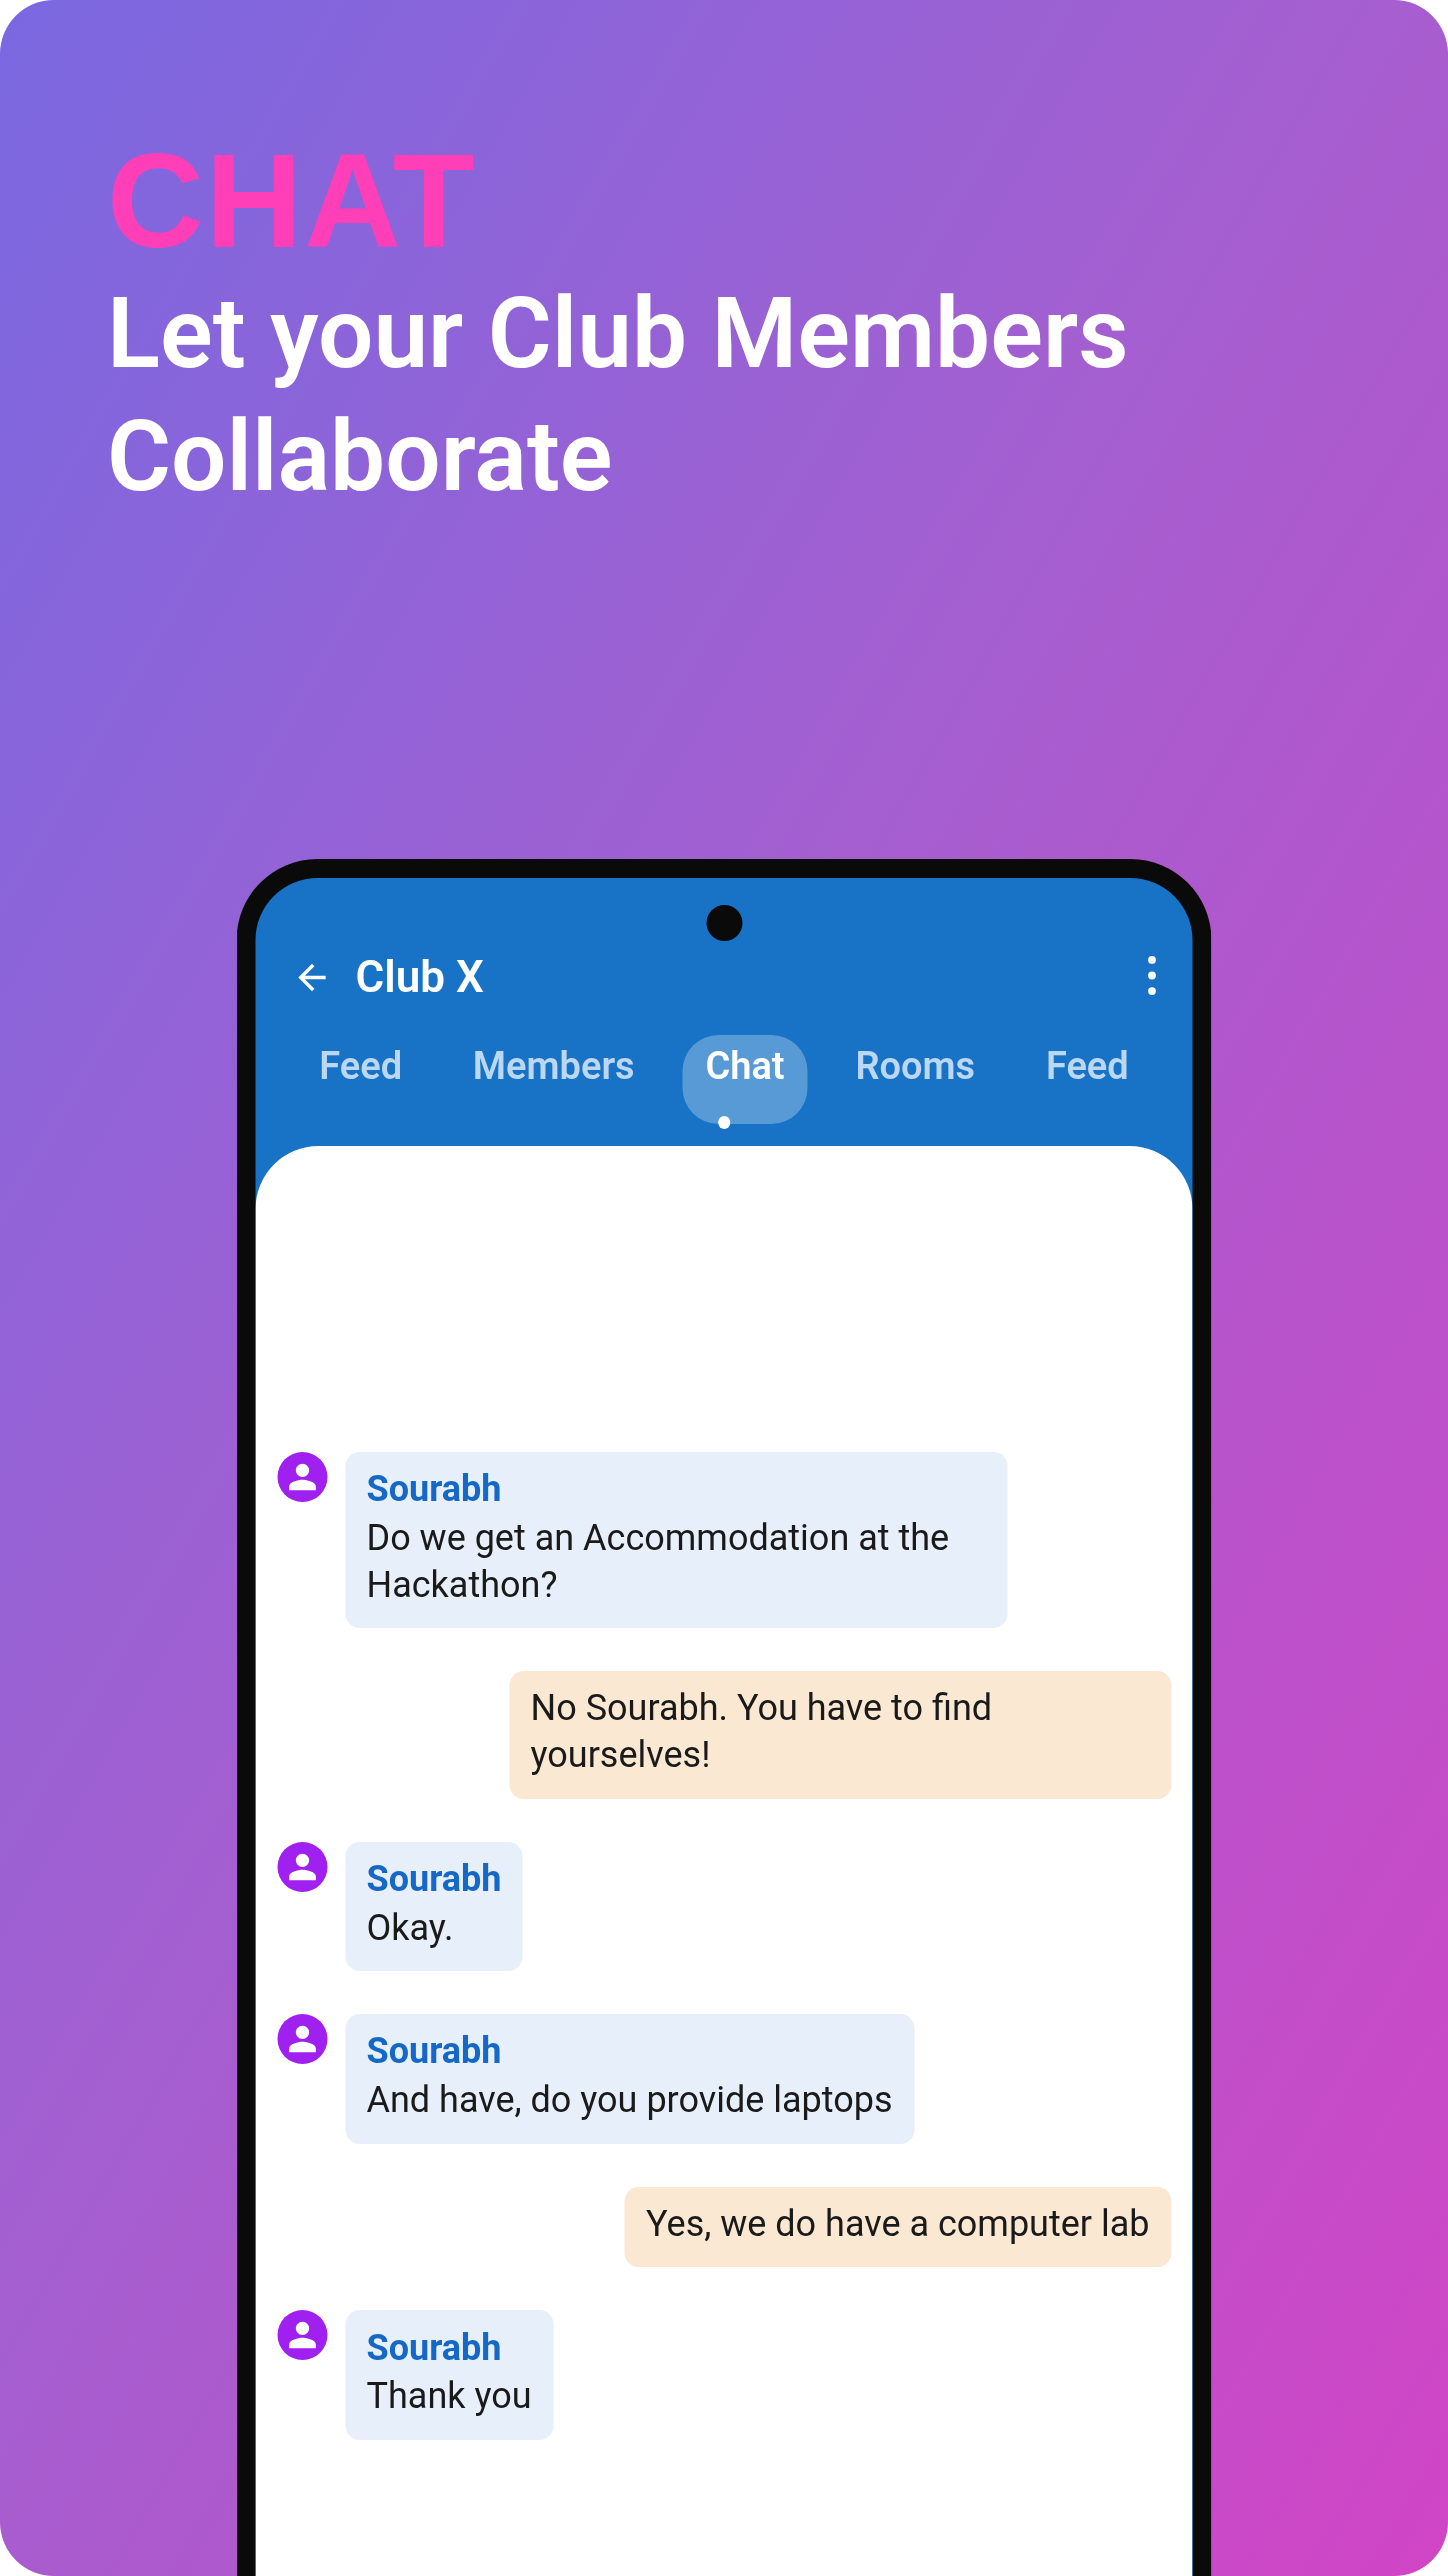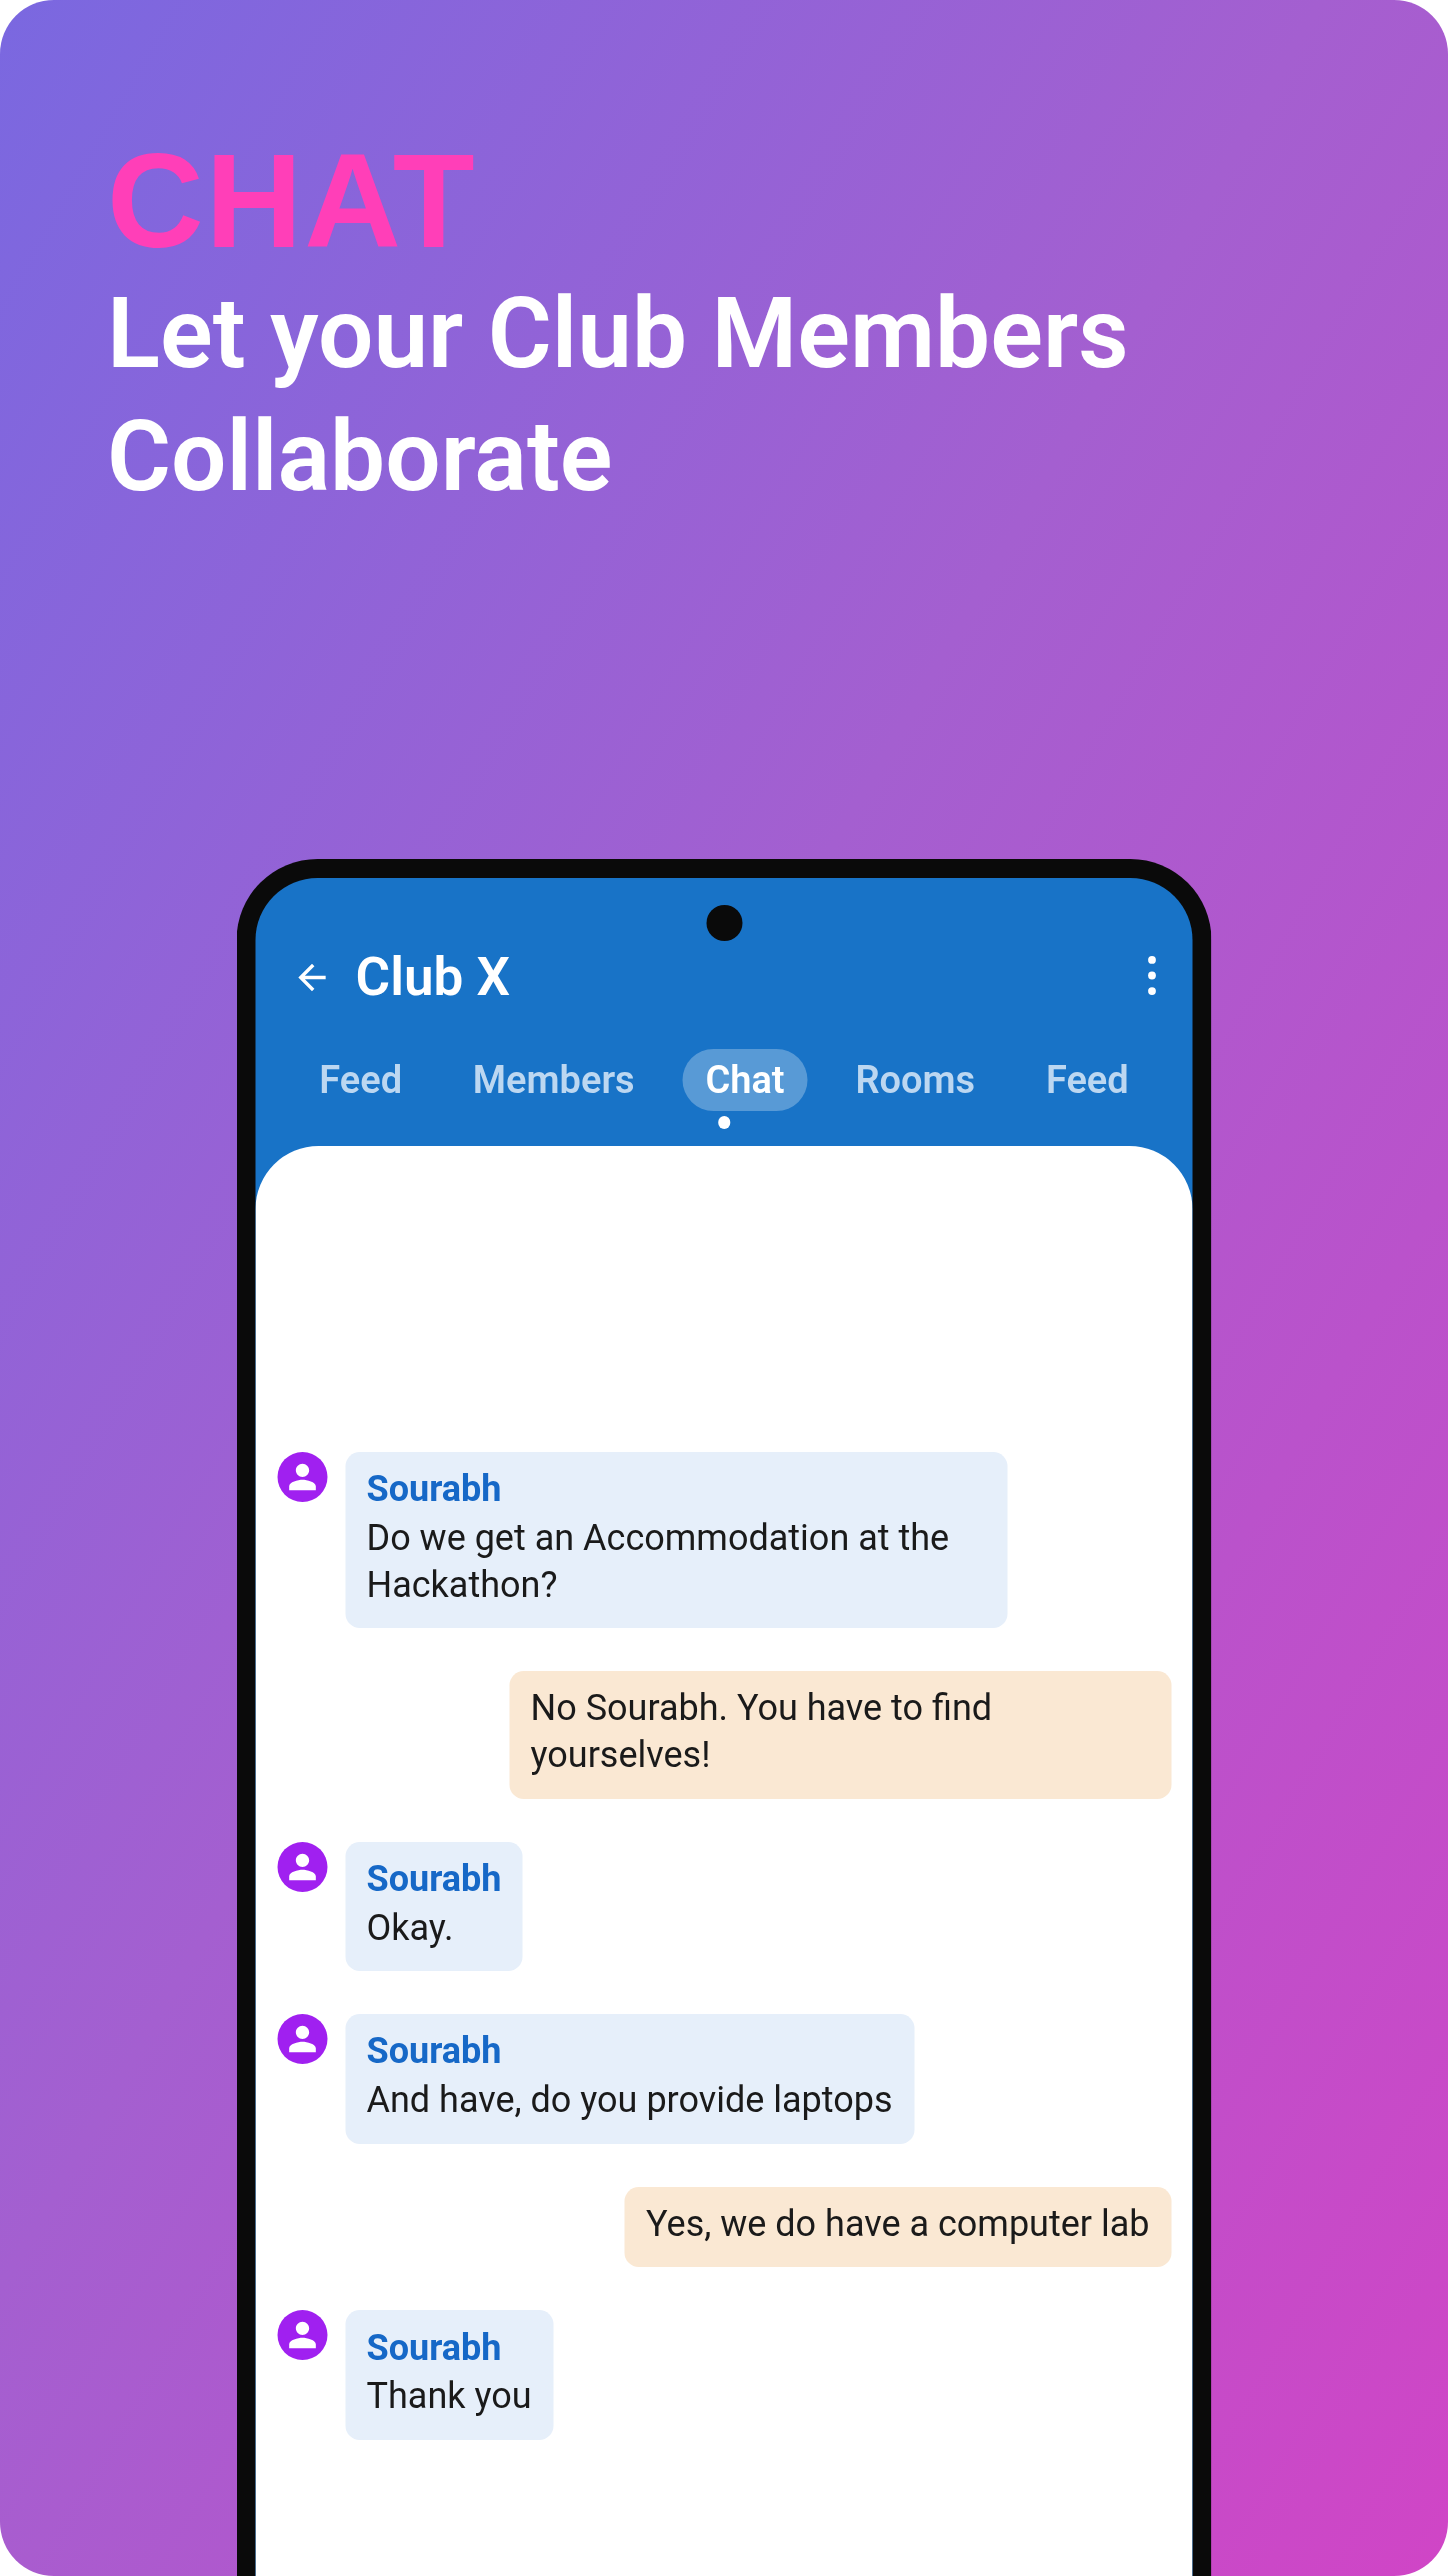--- a/index.html
+++ b/index.html
@@ -78,37 +78,36 @@
   .back-btn {
     color: #fff;
     margin-right: 23px;
     display: inline-flex;
     align-items: center;
     cursor: pointer;
   }
   .back-btn svg { width: 41px; height: 41px; }
   .app-title {
     color: #fff;
-    font-size: 53px;
+    font-size: 44px;
     font-weight: 600;
     flex: 1;
   }
   .more-btn {
     color: #fff;
     cursor: pointer;
   }
   .more-btn svg { width: 9px; height: 39px; }
 
   
   .tabs {
     position: absolute;
     top: 157px; left: 0; right: 0;
     height: 89px;
     display: flex;
-    align-items: center;
     justify-content: space-evenly;
     padding: 0 16px;
   }
   .tab {
     color: #bcd7f1;
     font-size: 38px;
     font-weight: 600;
     padding: 9px 23px;
     border-radius: 36px;
     cursor: pointer;

